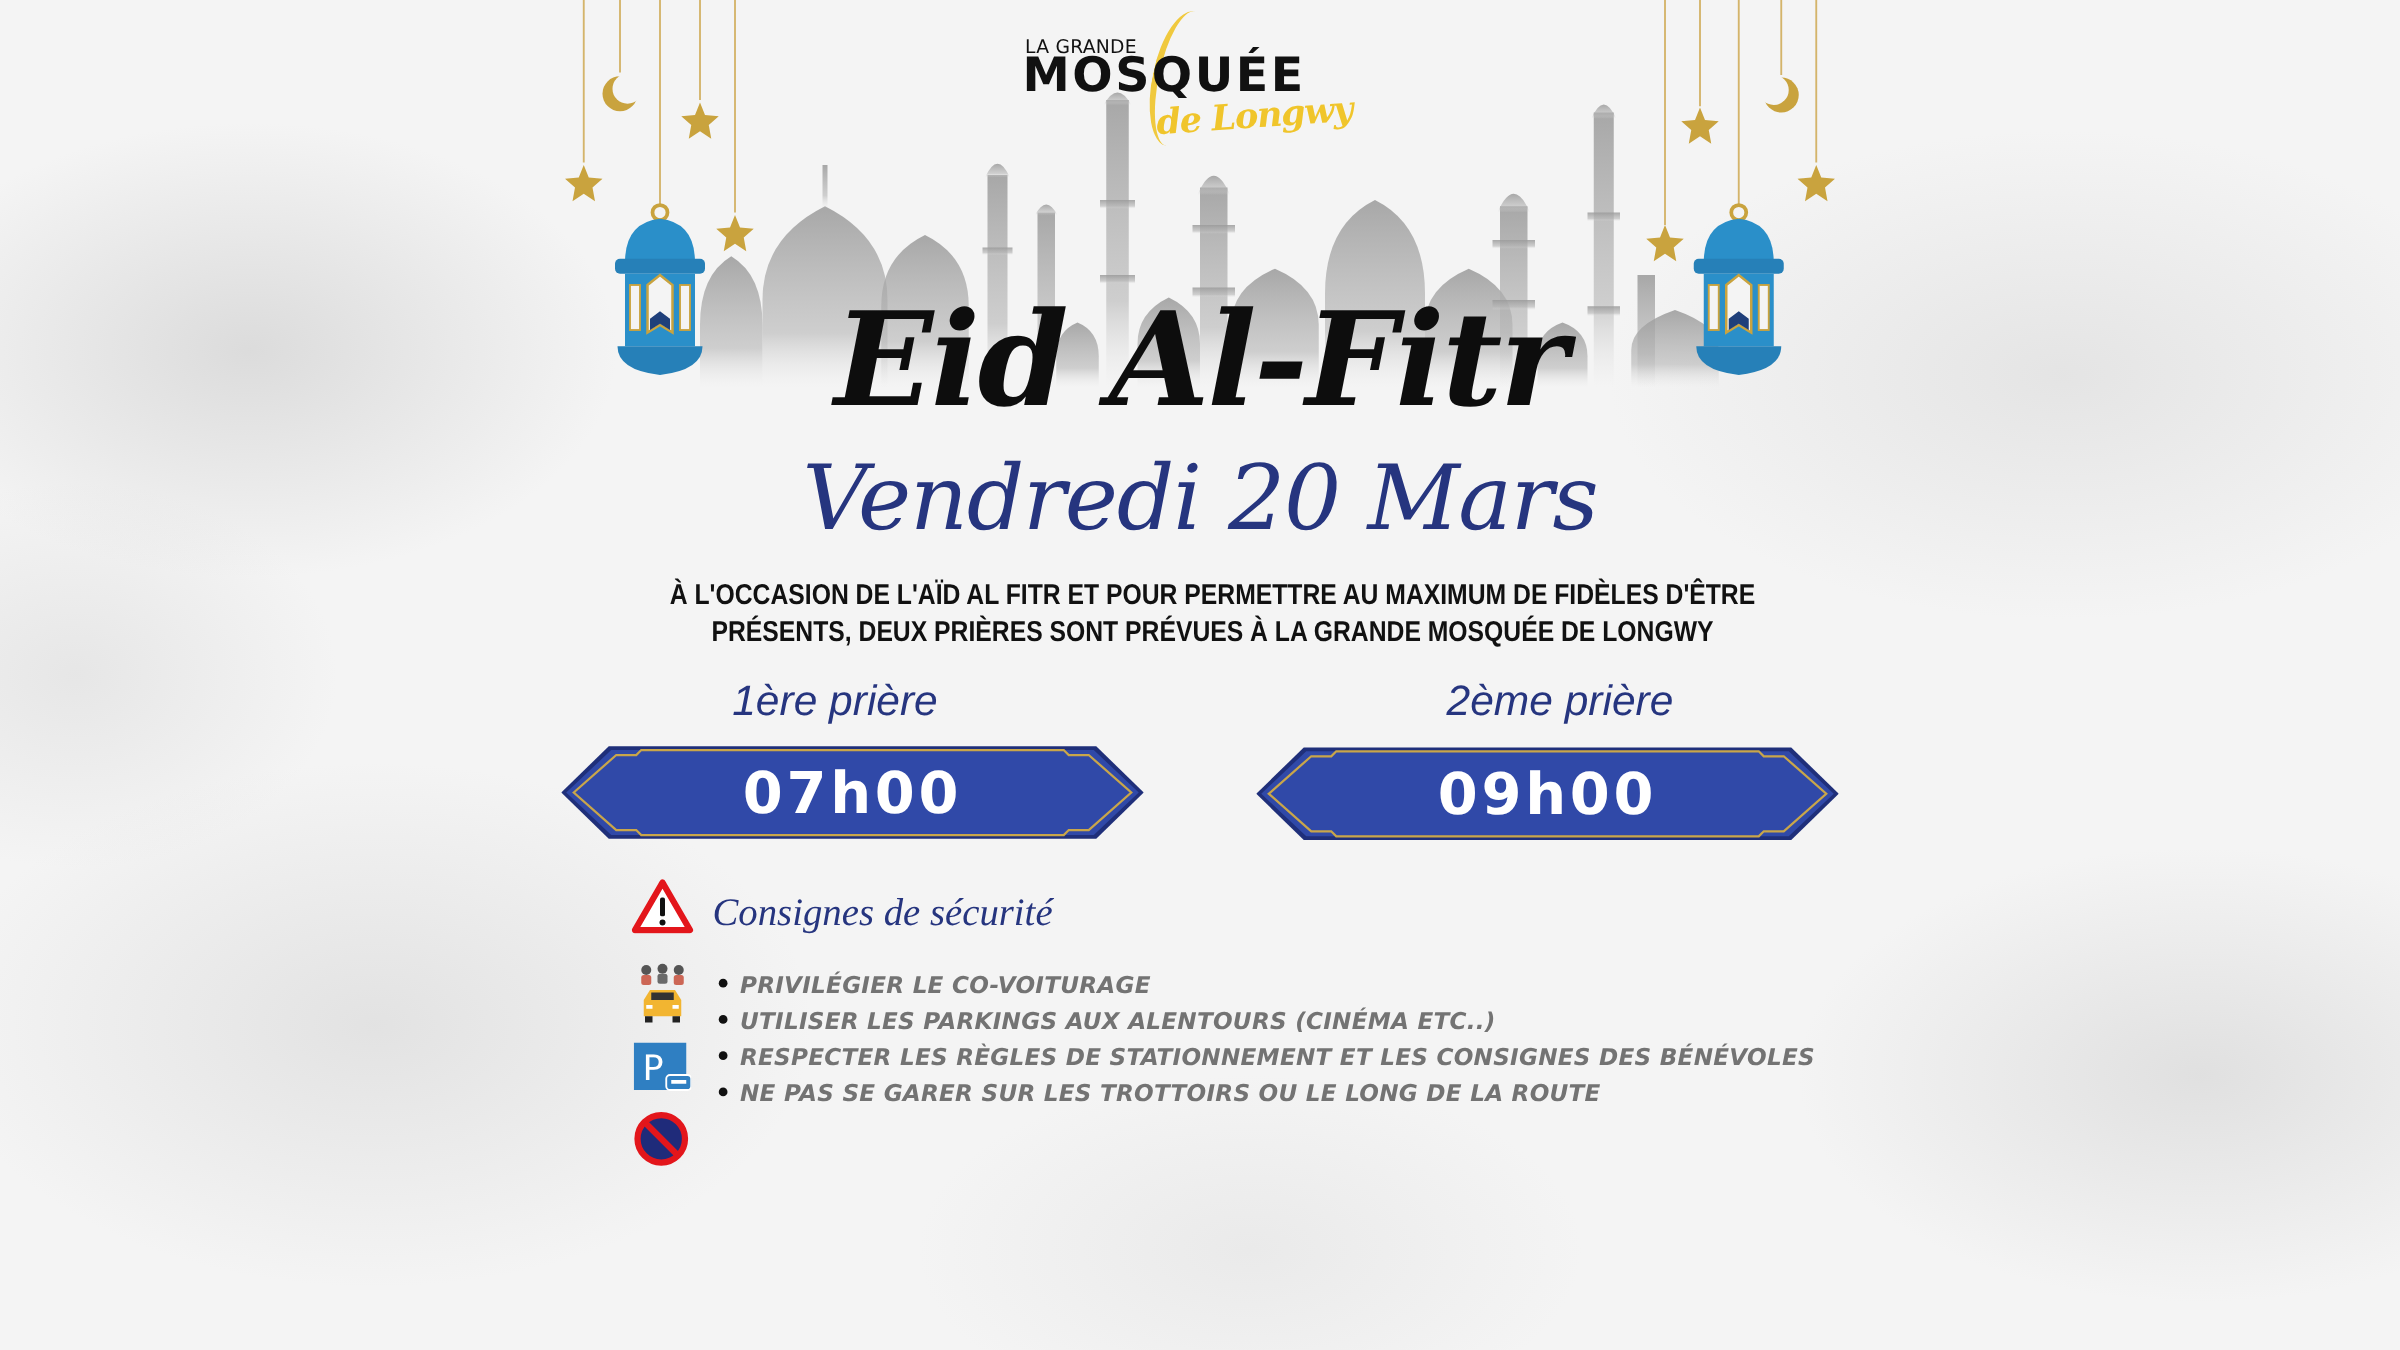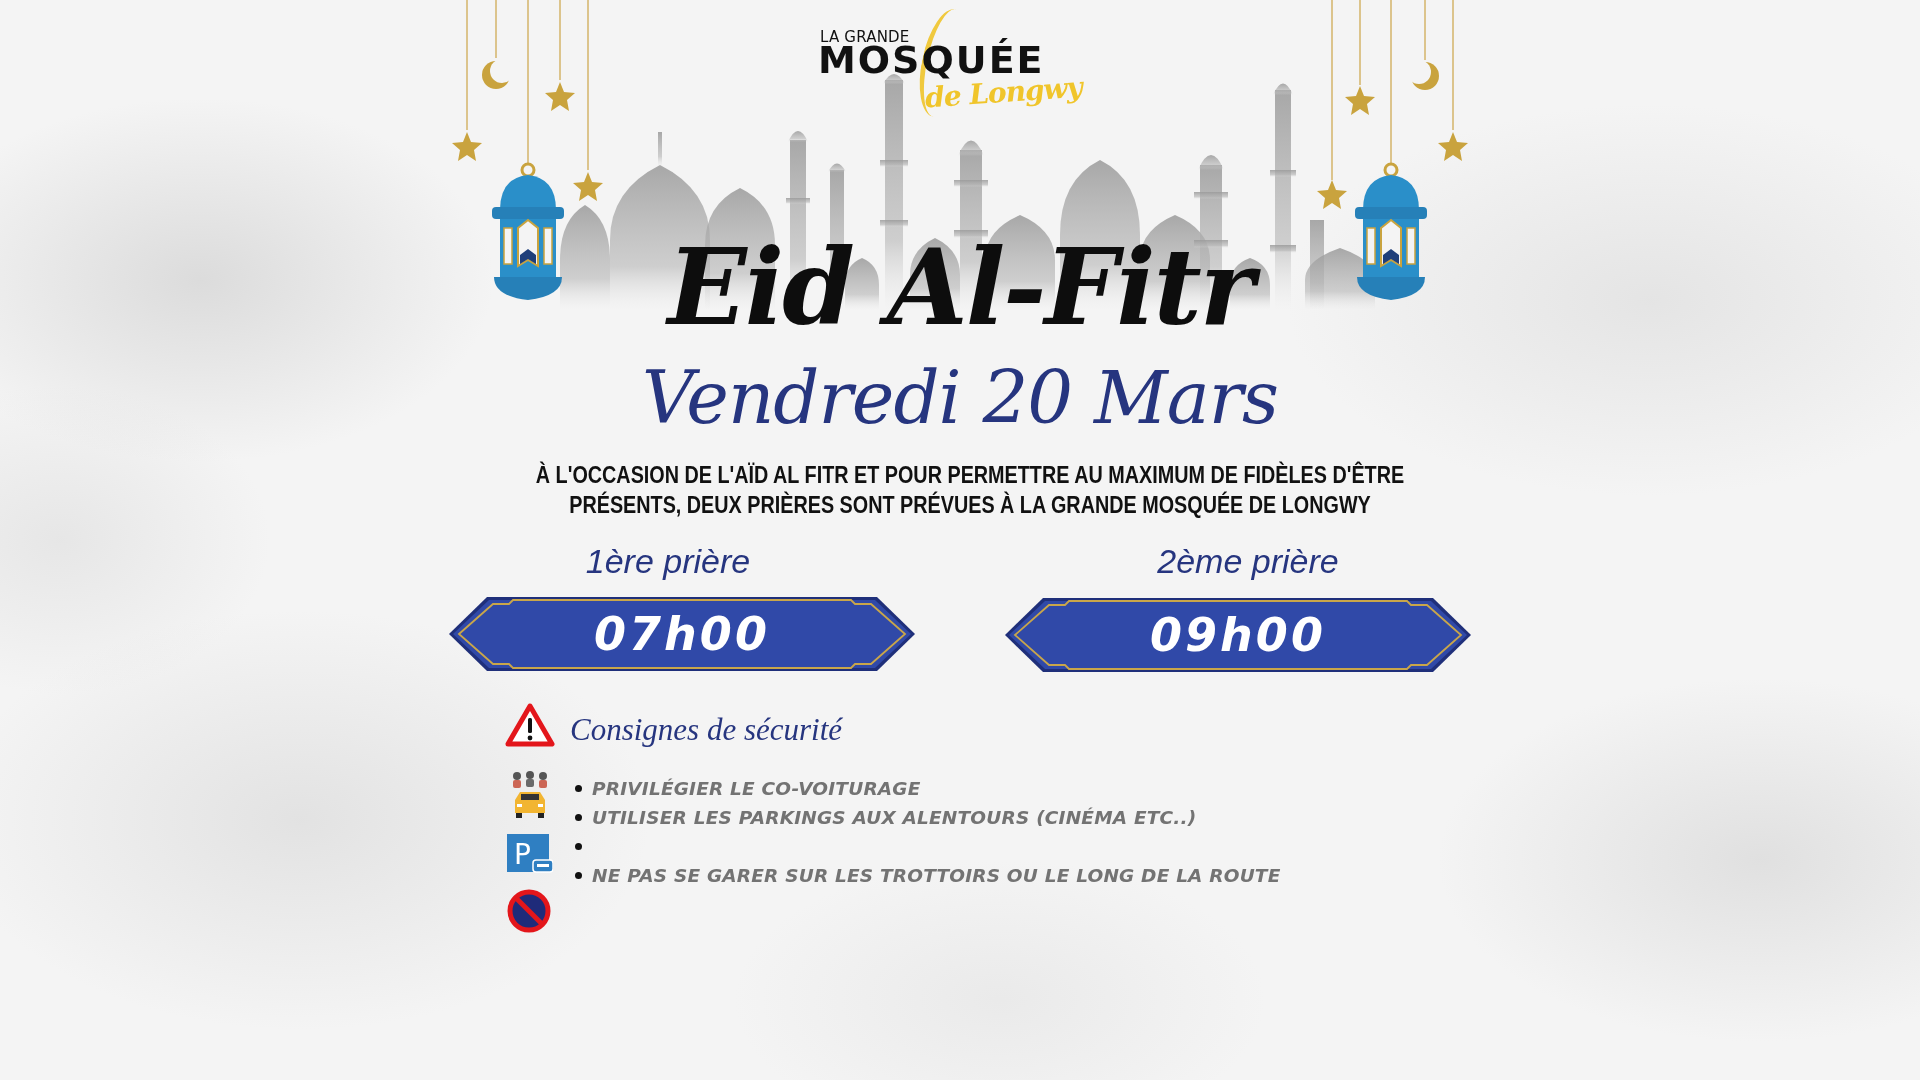--- a/index.html
+++ b/index.html
@@ -27,21 +27,21 @@
   .skyline { left:540px; top:70px; width:860px; height:240px; }
 
   
   .title-main { left:0; width:1920px; top:226px; text-align:center; font-family:"DejaVu Serif", serif; font-style:italic; font-weight:bold; font-size:104px; color:#0d0d0d; letter-spacing:-2px; }
   .title-date { left:0; width:1920px; top:356px; text-align:center; font-family:"DejaVu Serif", serif; font-style:italic; font-size:72px; color:#26357f; letter-spacing:-1px; }
 
   .intro { left:0; width:1940px; top:460px; text-align:center; font-family:"Liberation Sans", sans-serif; font-weight:bold; font-size:23px; line-height:30px; color:#111; transform:scaleX(0.86); transform-origin:center; }
 
   .prayer-label { width:400px; text-align:center; top:542px; font-family:Liberation Sans, sans-serif; font-style:italic; font-size:34px; color:#26357f; }
 
-  .banner { width:466px; height:82px;font-style:italic; }
+  .banner { width:466px; height:82px; }
   .banner svg { position:absolute; left:0; top:0; }
   .banner-time { position:absolute; left:0; top:0; width:100%; height:100%; display:flex; align-items:center; justify-content:center; font-family:"DejaVu Sans", sans-serif; font-weight:bold; font-size:46px; color:#fff; letter-spacing:3px; }
 
   .safety-heading { left:570px; top:700px; font-family:Liberation Serif, serif; font-style:italic; font-size:31px; color:#26357f;margin-top:12px; }
 
   .rules { left:575px; top:774px; margin:0; padding:0; list-style:none; }
   .rules li { font-family:"DejaVu Sans", sans-serif; font-weight:bold; font-style:italic; font-size:18.5px; line-height:29px; color:#737373; white-space:nowrap; letter-spacing:0.2px; }
   .rules li .bullet { display:inline-block; width:7px; height:7px; border-radius:50%; background:#111; margin-right:10px; vertical-align:middle; position:relative; top:-2px; }
 </style>
 </head>
@@ -221,15 +221,15 @@
 </svg>
 
 <svg class="abs" style="left:507px; top:889px;" width="44" height="44" viewBox="0 0 44 44">
   <circle cx="22" cy="22" r="19" fill="#1f2b7a" stroke="#e3161b" stroke-width="5"></circle>
   <line x1="9" y1="9" x2="35" y2="35" stroke="#e3161b" stroke-width="5"></line>
 </svg>
 
 <ul class="abs rules">
   <li><span class="bullet"></span><span>PRIVILÉGIER LE CO-VOITURAGE</span></li>
   <li><span class="bullet"></span><span>UTILISER LES PARKINGS AUX ALENTOURS (CINÉMA ETC..)</span></li>
-  <li><span class="bullet"></span></li>
+  <li><span class="bullet"></span><span>RESPECTER LES RÈGLES DE STATIONNEMENT ET LES CONSIGNES DES BÉNÉVOLES</span></li>
   <li><span class="bullet"></span><span>NE PAS SE GARER SUR LES TROTTOIRS OU LE LONG DE LA ROUTE</span></li>
 </ul>
 
 </body></html>

